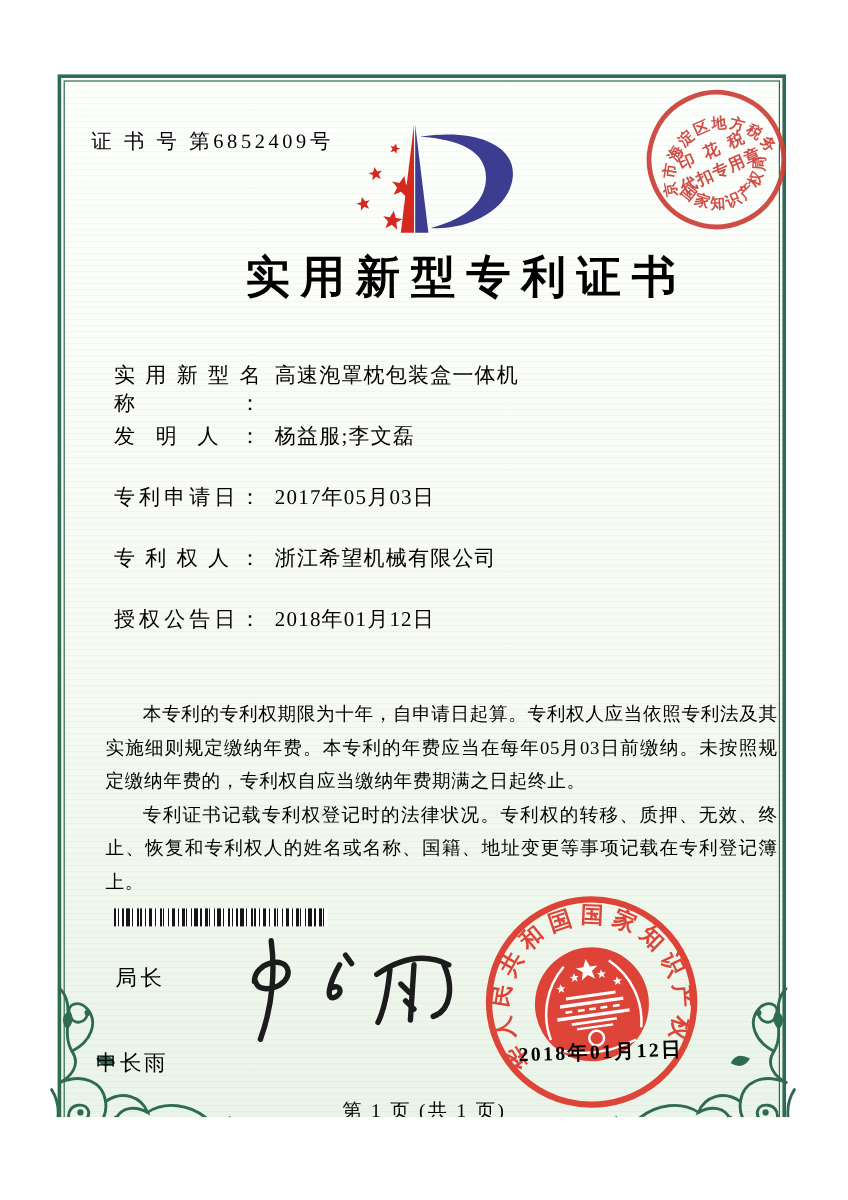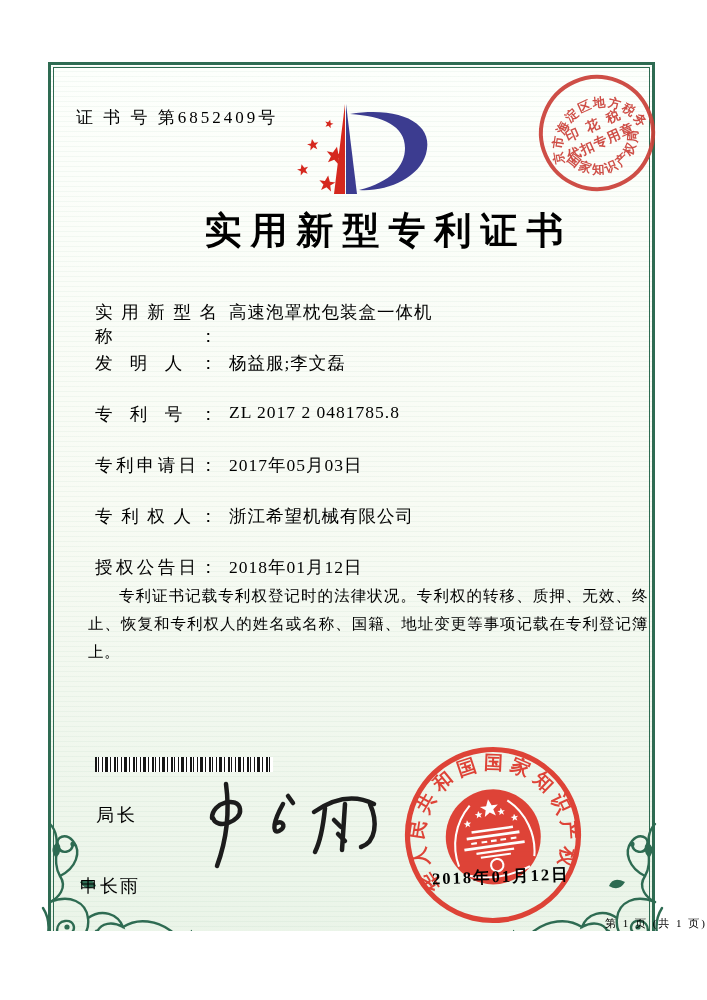--- a/index.html
+++ b/index.html
@@ -28,21 +28,21 @@
   .barcode{position:absolute;left:95px;top:757px;width:178px;height:15px;
          background:repeating-linear-gradient(90deg,#161616 0 2px,#ffffff 2px 3px,#161616 3px 4px,
            #ffffff 4px 7px,#161616 7px 8px,#ffffff 8px 10px,#161616 10px 13px,#ffffff 13px 15px,
            #161616 15px 16px,#ffffff 16px 19px);}
   .director-title{position:absolute;left:96px;top:803px;font-size:18px;letter-spacing:3px;}
   .director-name{position:absolute;left:80px;top:834px;font-size:18px;letter-spacing:2px;margin-top:40px;}
   .signature{position:absolute;left:188px;top:778px;width:200px;height:92px;}
   .seal{position:absolute;left:398px;top:740px;width:190px;height:190px;transform:rotate(-8deg);opacity:.93;}
   .seal-date{position:absolute;left:432px;top:866px;font-size:16.5px;font-weight:600;
          letter-spacing:2px;transform:rotate(-2deg);}
-  .footer{position:absolute;left:0;top:916px;width:100%;text-align:right;font-size:11px;letter-spacing:2px;}
+  .footer{position:absolute;left:0;top:916px;width:100%;text-align:center;font-size:16px;letter-spacing:2px;}
   .flourish{position:absolute;width:152px;height:152px;}
   .flourish.bl{left:40px;top:822px;}
   .flourish.br{left:513px;top:822px;transform:scaleX(-1);}
 </style>
 </head>
 <body>
 
 <div class="page">
 
   <div class="frame">
@@ -126,34 +126,32 @@
   <div class="title">实用新型专利证书</div>
 
   <div class="fields">
     <div class="frow">
       <span class="flabel">实用新型名称：</span><span class="fvalue">高速泡罩枕包装盒一体机</span>
     </div>
     <div class="frow">
       <span class="flabel">发明人：</span><span class="fvalue">杨益服;李文磊</span>
     </div>
     <div class="frow">
-      <span class="flabel">专利号：</span><span class="fvalue">ZL 2017 2 0481785.8</span>
-    </div>
-    <div class="frow">
       <span class="flabel">专利申请日：</span><span class="fvalue">2017年05月03日</span>
     </div>
     <div class="frow">
       <span class="flabel">专利权人：</span><span class="fvalue">浙江希望机械有限公司</span>
     </div>
     <div class="frow">
       <span class="flabel">授权公告日：</span><span class="fvalue">2018年01月12日</span>
     </div>
   </div>
 
   <div class="paras">
+    <p>本专利的专利权期限为十年，自申请日起算。专利权人应当依照专利法及其实施细则规定缴纳年费。本专利的年费应当在每年05月03日前缴纳。未按照规定缴纳年费的，专利权自应当缴纳年费期满之日起终止。</p>
     <p>专利证书记载专利权登记时的法律状况。专利权的转移、质押、无效、终止、恢复和专利权人的姓名或名称、国籍、地址变更等事项记载在专利登记簿上。</p>
   </div>
 
   <div class="barcode"></div>
 
   <div class="director-title">局长</div>
   <div class="director-name">申长雨</div>
 
   <svg class="signature" viewBox="0 0 200 92">
     <g stroke="#1c1c1c" fill="none" stroke-width="4.5" stroke-linecap="round" stroke-linejoin="round">

